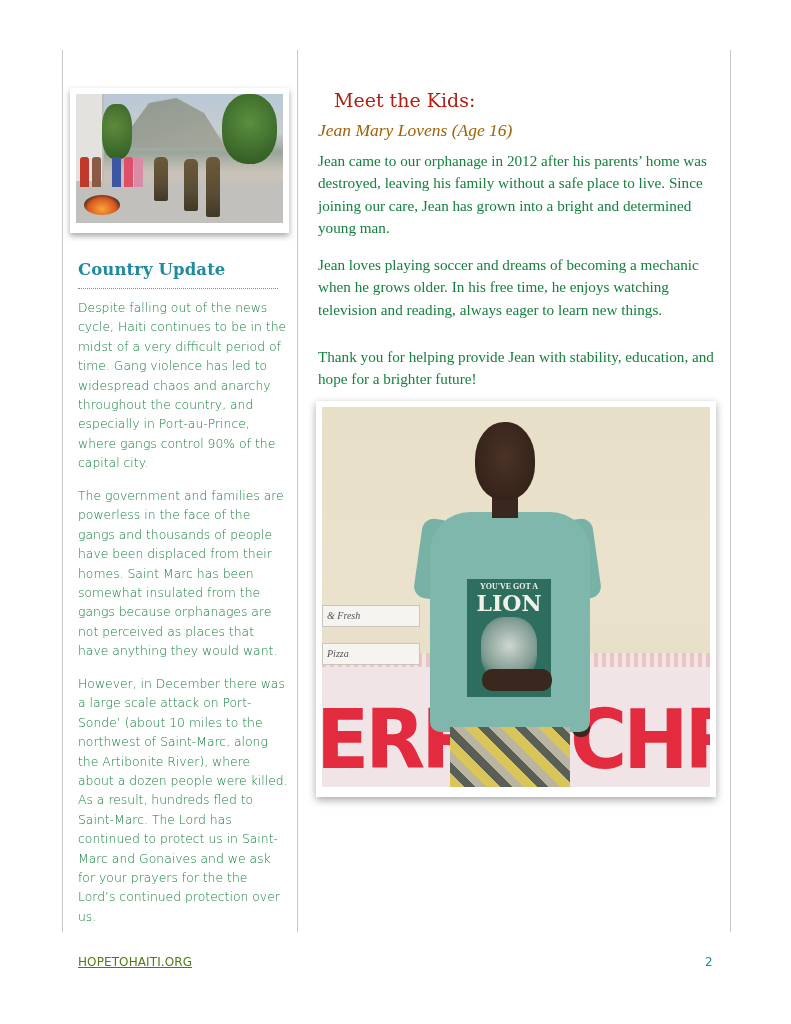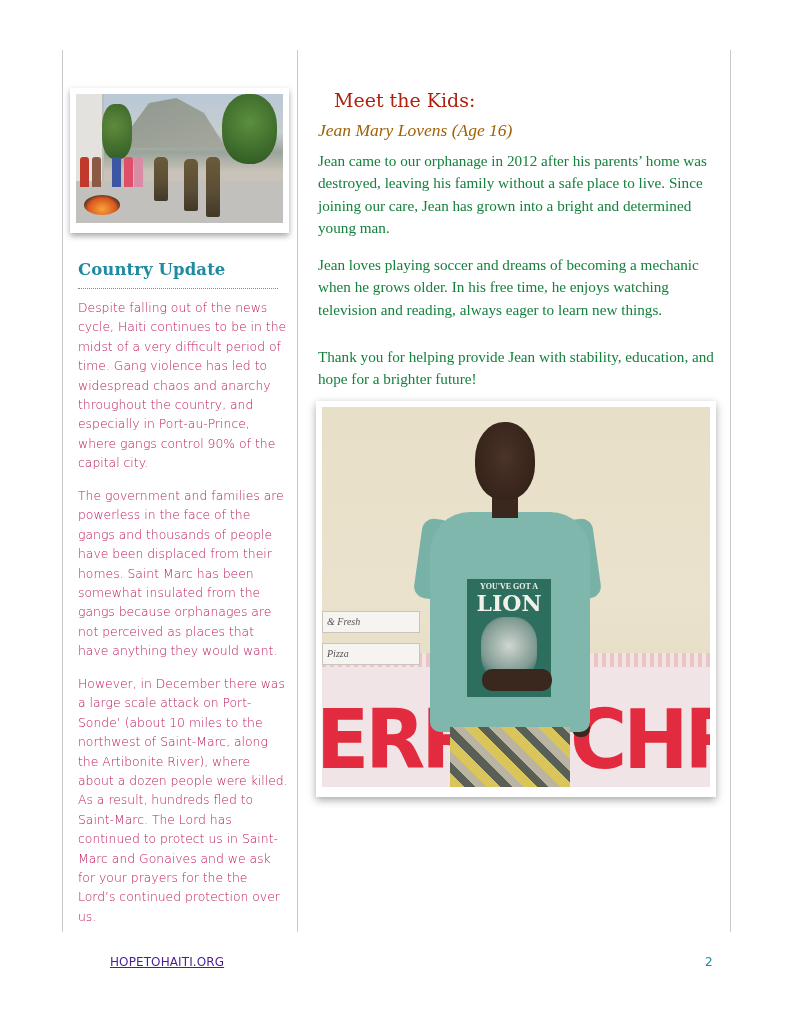--- a/index.html
+++ b/index.html
@@ -16,21 +16,21 @@
     .street-tree-l { position: absolute; left: 26px; top: 10px; width: 30px; height: 55px; background: radial-gradient(circle at 40% 40%, #5e8a3d, #2e5a22); border-radius: 40%; }
     .street-tree-r { position: absolute; right: 6px; top: 0; width: 55px; height: 70px; background: radial-gradient(circle at 50% 40%, #5b8f3e, #2b5420); border-radius: 45%; }
     .street-mtn { position: absolute; left: 40px; top: 4px; width: 110px; height: 50px; background: linear-gradient(160deg, #8e988f, #a6a79c); clip-path: polygon(0 100%, 30% 10%, 55% 0, 80% 30%, 100% 100%); }
     .road { position: absolute; left: 0; right: 0; bottom: 0; height: 42px; background: #c2c0bc; }
     .crowd { position: absolute; bottom: 36px; width: 9px; height: 30px; border-radius: 3px 3px 0 0; }
     .soldier { position: absolute; width: 14px; height: 52px; background: linear-gradient(#6b5a3a, #5a4d35 60%, #413827); border-radius: 5px 5px 2px 2px; }
     .fire { position: absolute; left: 8px; bottom: 8px; width: 36px; height: 20px; background: radial-gradient(ellipse at 50% 70%, #f7a53b, #d9561e 55%, #2a2a2a 80%); border-radius: 50%; }
 
     .section-heading { position: absolute; left: 78px; top: 260px; font-family: "DejaVu Serif", serif; font-weight: bold; font-size: 16.5px; color: #1f8aa1; letter-spacing: 0.1px; }
     .dotted-rule { position: absolute; left: 78px; top: 288px; width: 200px; border-top: 1.3px dotted #7d8d93; }
-    .sidebar-text { position: absolute; left: 78px; width: 210px; font-family: "DejaVu Sans", sans-serif; font-size: 12.4px; line-height: 19.4px; color: #be185d; margin: 0; font-weight: 300; }
+    .sidebar-text { position: absolute; left: 78px; width: 210px; font-family: "DejaVu Sans", sans-serif; font-size: 12.4px; line-height: 19.4px; color: #15803d; margin: 0; font-weight: 300; }
     #sidebar-p1 { top: 298px; }
     #sidebar-p2 { top: 486px; }
     #sidebar-p3 { top: 674px; }
 
     
     .main-title { position: absolute; left: 334px; top: 89px; font-family: "DejaVu Serif", serif; font-weight: normal; font-size: 19px; color: #b0200f; }
     .kid-name { position: absolute; left: 318px; top: 120px; font-family: "Liberation Serif", serif; font-style: italic; font-size: 17.5px; color: #a16207; }
     .body-text { position: absolute; left: 318px; width: 405px; font-family: "Liberation Serif", serif; font-size: 15.2px; line-height: 22.4px; color: #15803d; margin: 0; }
     #main-p1 { top: 150px; }
     #main-p2 { top: 254px; }
@@ -50,21 +50,21 @@
     .kid-print { position: absolute; left: 145px; top: 172px; width: 84px; height: 118px; background: #2e6e5f; }
     .kid-print span { display: block; text-align: center; color: #f1f1ea; font-family: Liberation Serif, serif; font-weight: bold; }
     .kid-print .l1 { font-size: 8px; margin-top: 3px; }
     .kid-print .l2 { font-size: 22px; font-family: "DejaVu Serif", serif; line-height: 24px; }
     .kid-print .lion { margin: 2px auto 0; width: 56px; height: 64px; background: radial-gradient(circle at 50% 45%, #cfd6cf, #7f9a92 60%, #2e6e5f 85%); border-radius: 40%; }
     .kid-arm { position: absolute; left: 108px; top: 190px; width: 18px; height: 110px; background: #3a271d; border-radius: 8px; }
     .kid-hand { position: absolute; left: 160px; top: 262px; width: 70px; height: 22px; background: #3a271d; border-radius: 10px; }
     .kid-arm-r { position: absolute; left: 250px; top: 190px; width: 18px; height: 140px; background: #3a271d; border-radius: 8px; }
     .kid-shorts { position: absolute; left: 128px; top: 320px; width: 120px; height: 60px; background: repeating-linear-gradient(45deg, #d9c55a 0 10px, #5a5f55 10px 18px, #b9b5a2 18px 26px); }
 
-    .footer-link { position: absolute; left: 78px; top: 955px; font-family: "DejaVu Sans", sans-serif; font-size: 12px; color: #4c1d95; text-decoration: underline; letter-spacing: 0.1px; margin-left: 32px; }
+    .footer-link { position: absolute; left: 78px; top: 955px; font-family: "DejaVu Sans", sans-serif; font-size: 12px; color: #4d7c0f; text-decoration: underline; letter-spacing: 0.1px; }
     .page-number { position: absolute; left: 705px; top: 955px; font-family: "DejaVu Sans", sans-serif; font-size: 12px; color: #1f8aa1; }
   </style>
 </head>
 <body>
 
 <div class="vline" id="vl-left"></div>
 <div class="vline" id="vl-mid"></div>
 <div class="vline" id="vl-right"></div>
 
 <div class="photo-frame" id="photo-street" title="Armed soldiers walking down a street in Haiti past burning debris">
@@ -95,21 +95,21 @@
 
 <div class="main-title">Meet the Kids:</div>
 <div class="kid-name">Jean Mary Lovens (Age 16)</div>
 <p class="body-text" id="main-p1">Jean came to our orphanage in 2012 after his parents’ home was destroyed, leaving his family without a safe place to live. Since joining our care, Jean has grown into a bright and determined young man.</p>
 <p class="body-text" id="main-p2">Jean loves playing soccer and dreams of becoming a mechanic when he grows older. In his free time, he enjoys watching television and reading, always eager to learn new things.</p>
 <p class="body-text" id="main-p3">Thank you for helping provide Jean with stability, education, and hope for a brighter future!</p>
 
 <div class="photo-frame" id="photo-kid" title="Jean standing in front of a table with a Merry Christmas banner">
   <div class="inner">
     <div class="table-top"></div>
-    <div class="pizza-box" style="bottom:154px;">&amp; Fresh</div>
+    <div class="pizza-box" style="bottom:160px;">&amp; Fresh</div>
     <div class="pizza-box" style="bottom:122px;margin-top:20px;">Pizza</div>
     <div class="table-cloth"></div>
     <div class="banner-letter" style="left:-6px;">ERR</div>
     <div class="banner-letter" style="left:248px;">CHRIS</div>
     <div class="kid-sleeve-l"></div>
     <div class="kid-sleeve-r"></div>
     <div class="kid-arm"></div>
     <div class="kid-arm-r"></div>
     <div class="kid-body"></div>
     <div class="kid-neck"></div>

